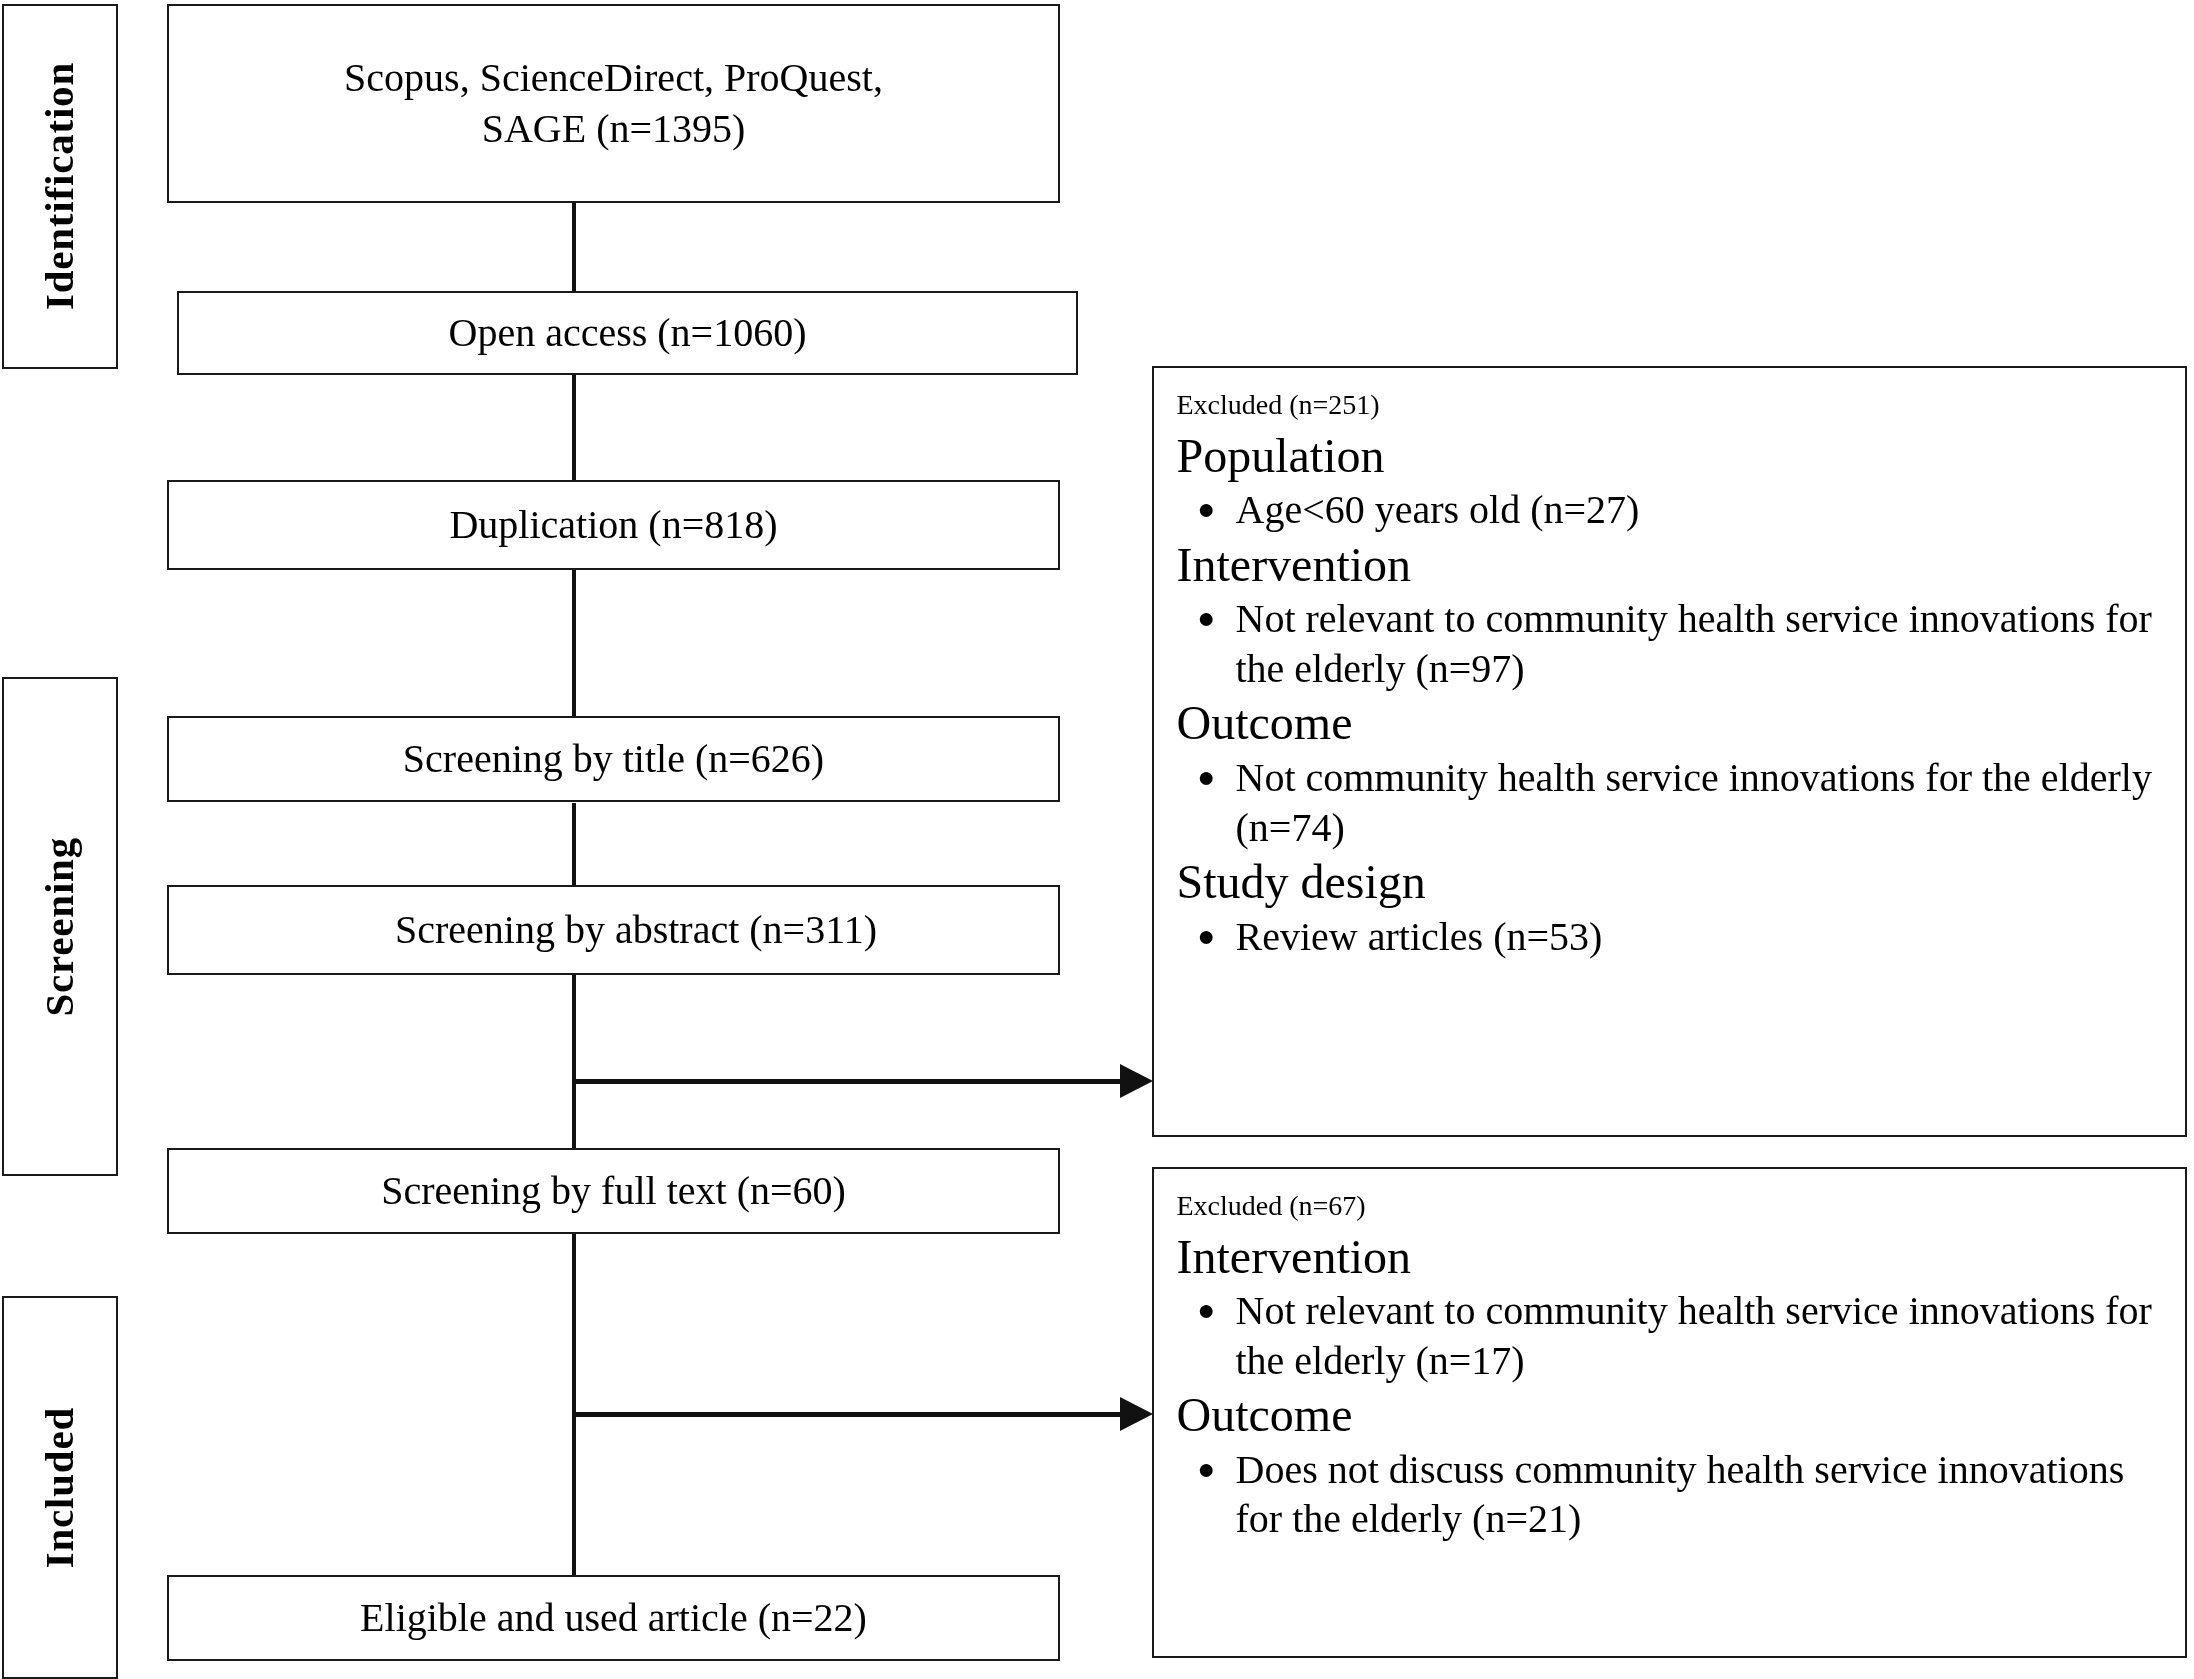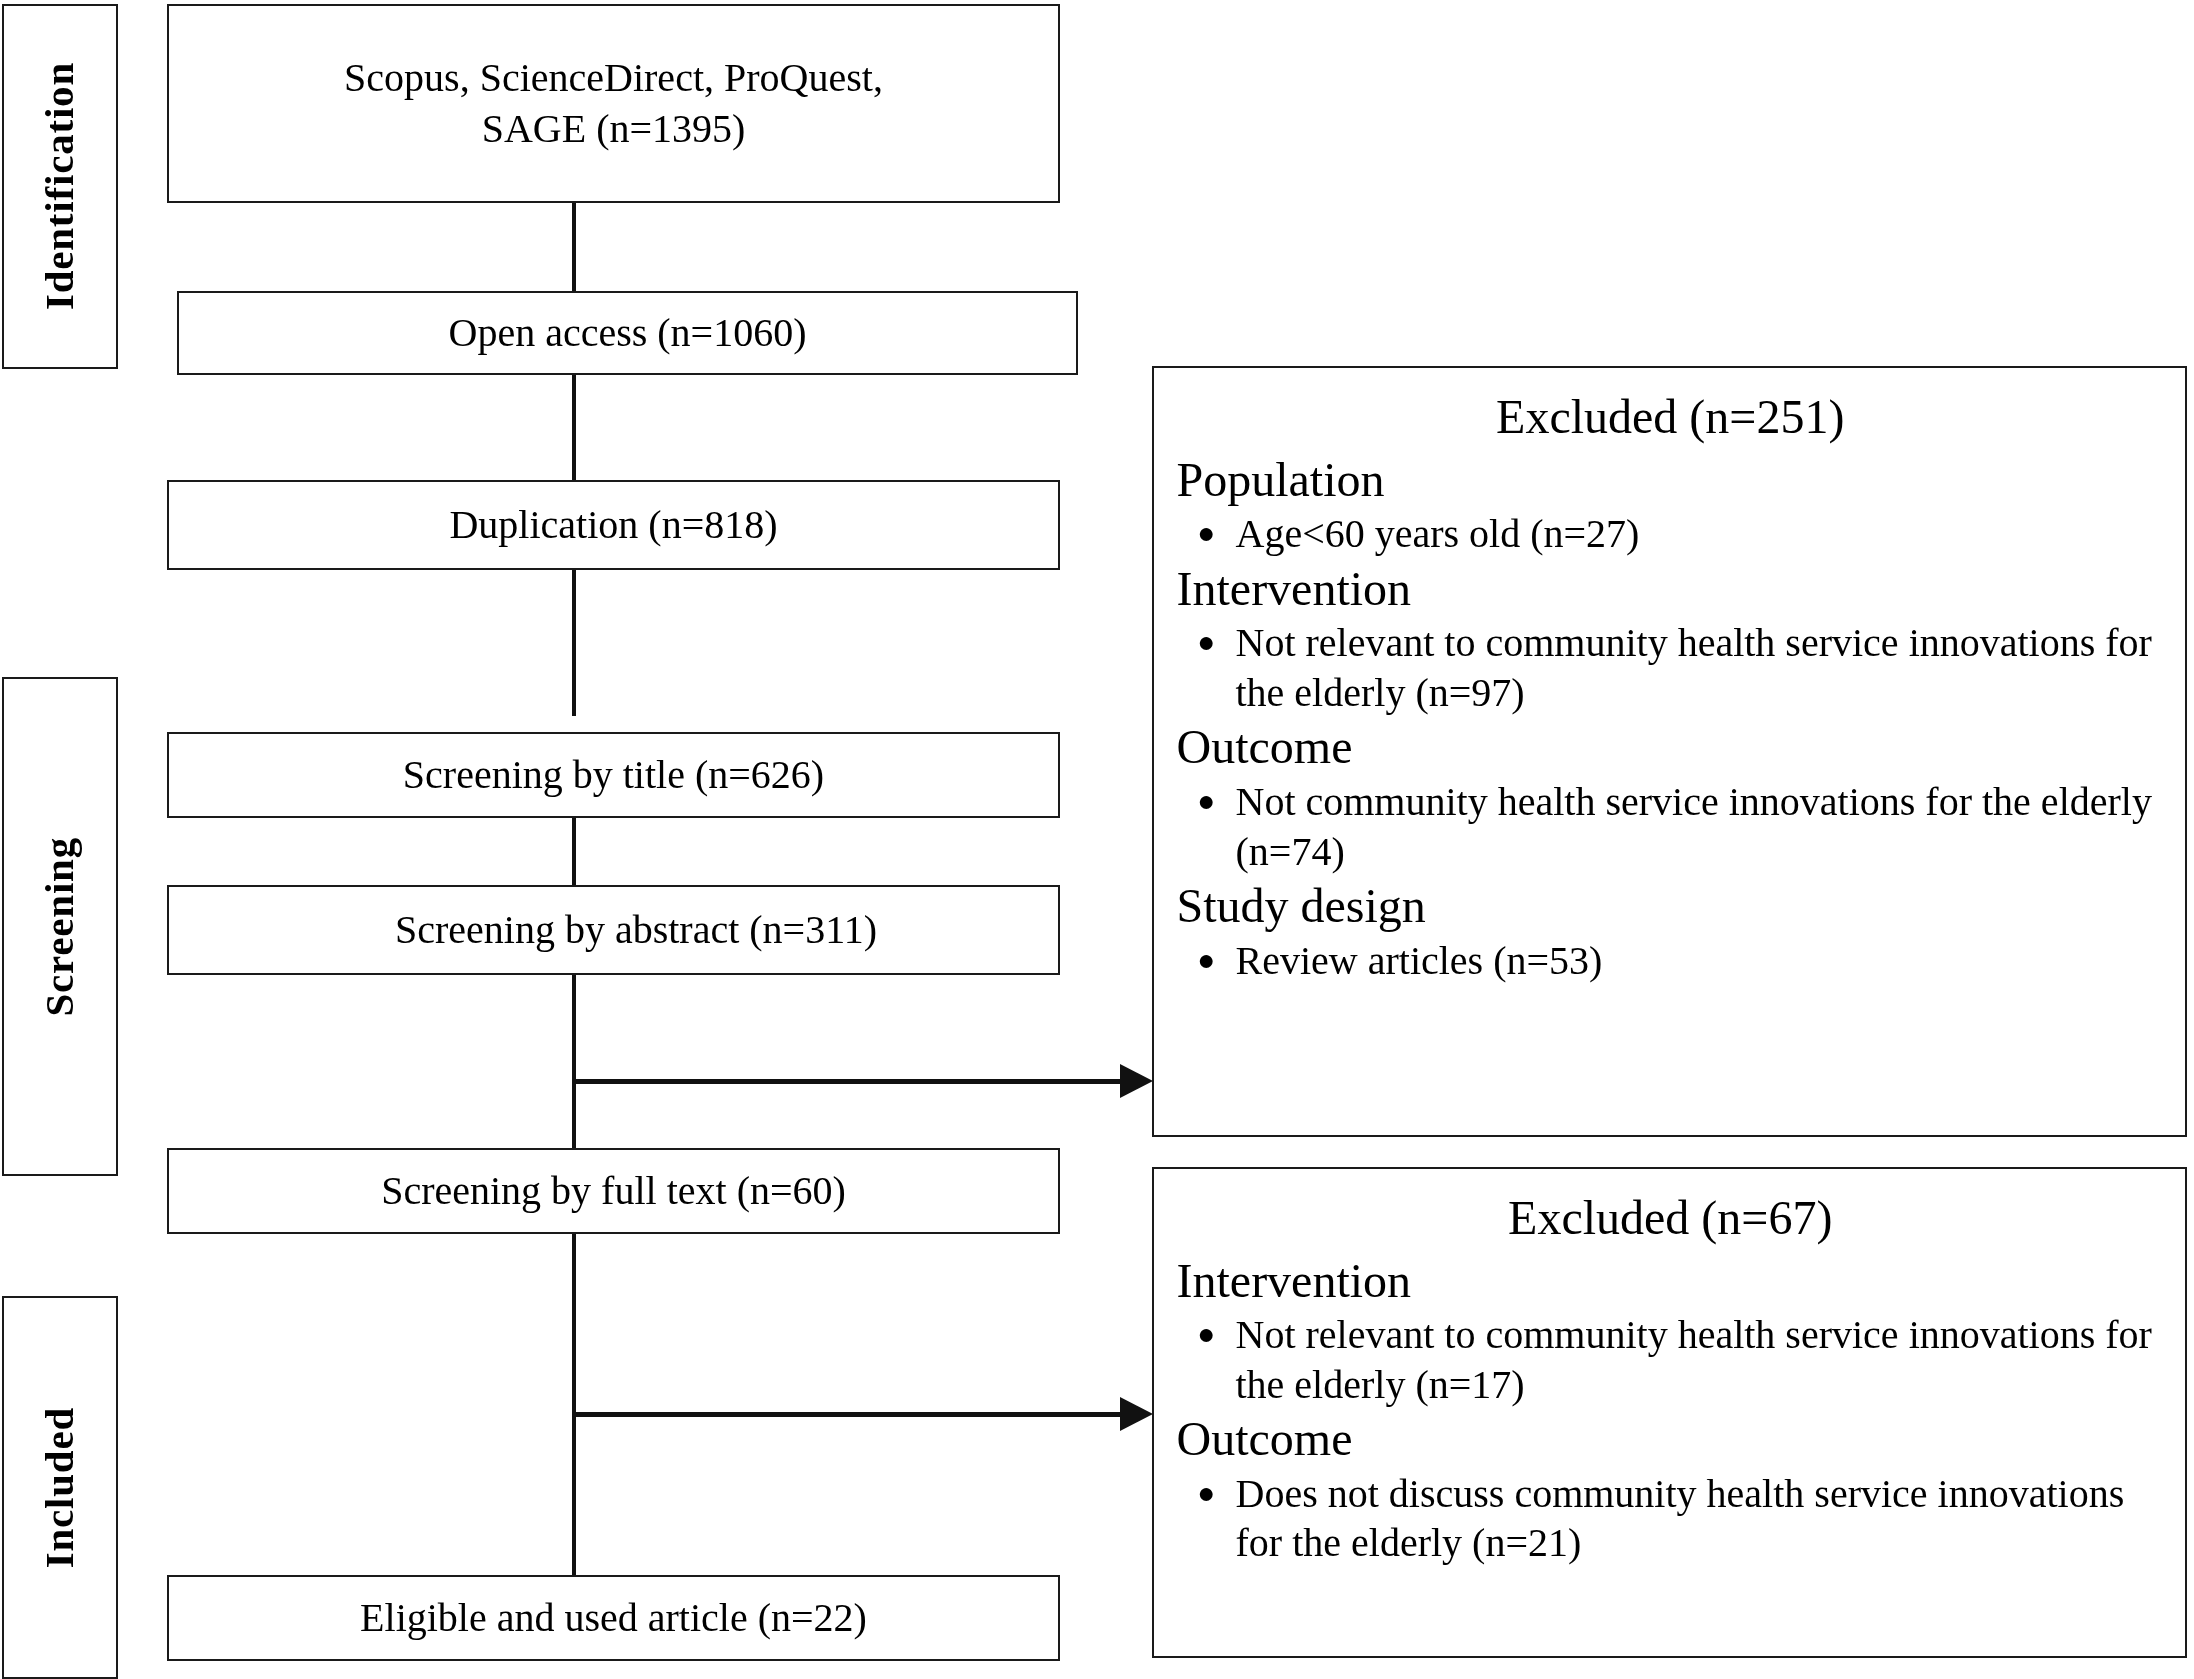--- a/index.html
+++ b/index.html
@@ -57,22 +57,21 @@
 
   
   .excl-box {
     position: absolute;
     border: 2.3px solid #1a1a1a;
     background: #ffffff;
     box-sizing: border-box;
     padding: 19.5px 21px 19.5px 22.5px;
   }
   .excl-title {
-    text-align: center;
-    font-size: 48px;
+    font-size: 28px;
     line-height: 1.2;
     margin-bottom: 4.5px;
   }
   .excl-heading {
     font-size: 48px;
     line-height: 1.24;
     text-align: left;
     font-family: Liberation Serif, serif;
   }
   .excl-bullet-row {
@@ -149,21 +148,21 @@
   </div>
 
   <div class="flow-box" style="left:177px; top:291px; width:901px; height:84px;">
     <span class="flow-text">Open access (n=1060)</span>
   </div>
 
   <div class="flow-box" style="left:167px; top:480px; width:893px; height:90px;">
     <span class="flow-text">Duplication  (n=818)</span>
   </div>
 
-  <div class="flow-box" style="left:167px; top:732px; width:893px; height:86px;">
+  <div class="flow-box" style="left:167px; top:716px; width:893px; height:86px;">
     <span class="flow-text">Screening by title (n=626)</span>
   </div>
 
   <div class="flow-box" style="left:167px; top:885px; width:893px; height:90px;padding-left:45px;">
     <span class="flow-text">Screening by abstract (n=311)</span>
   </div>
 
   <div class="flow-box" style="left:167px; top:1148px; width:893px; height:86px;">
     <span class="flow-text">Screening by full text (n=60)</span>
   </div>

